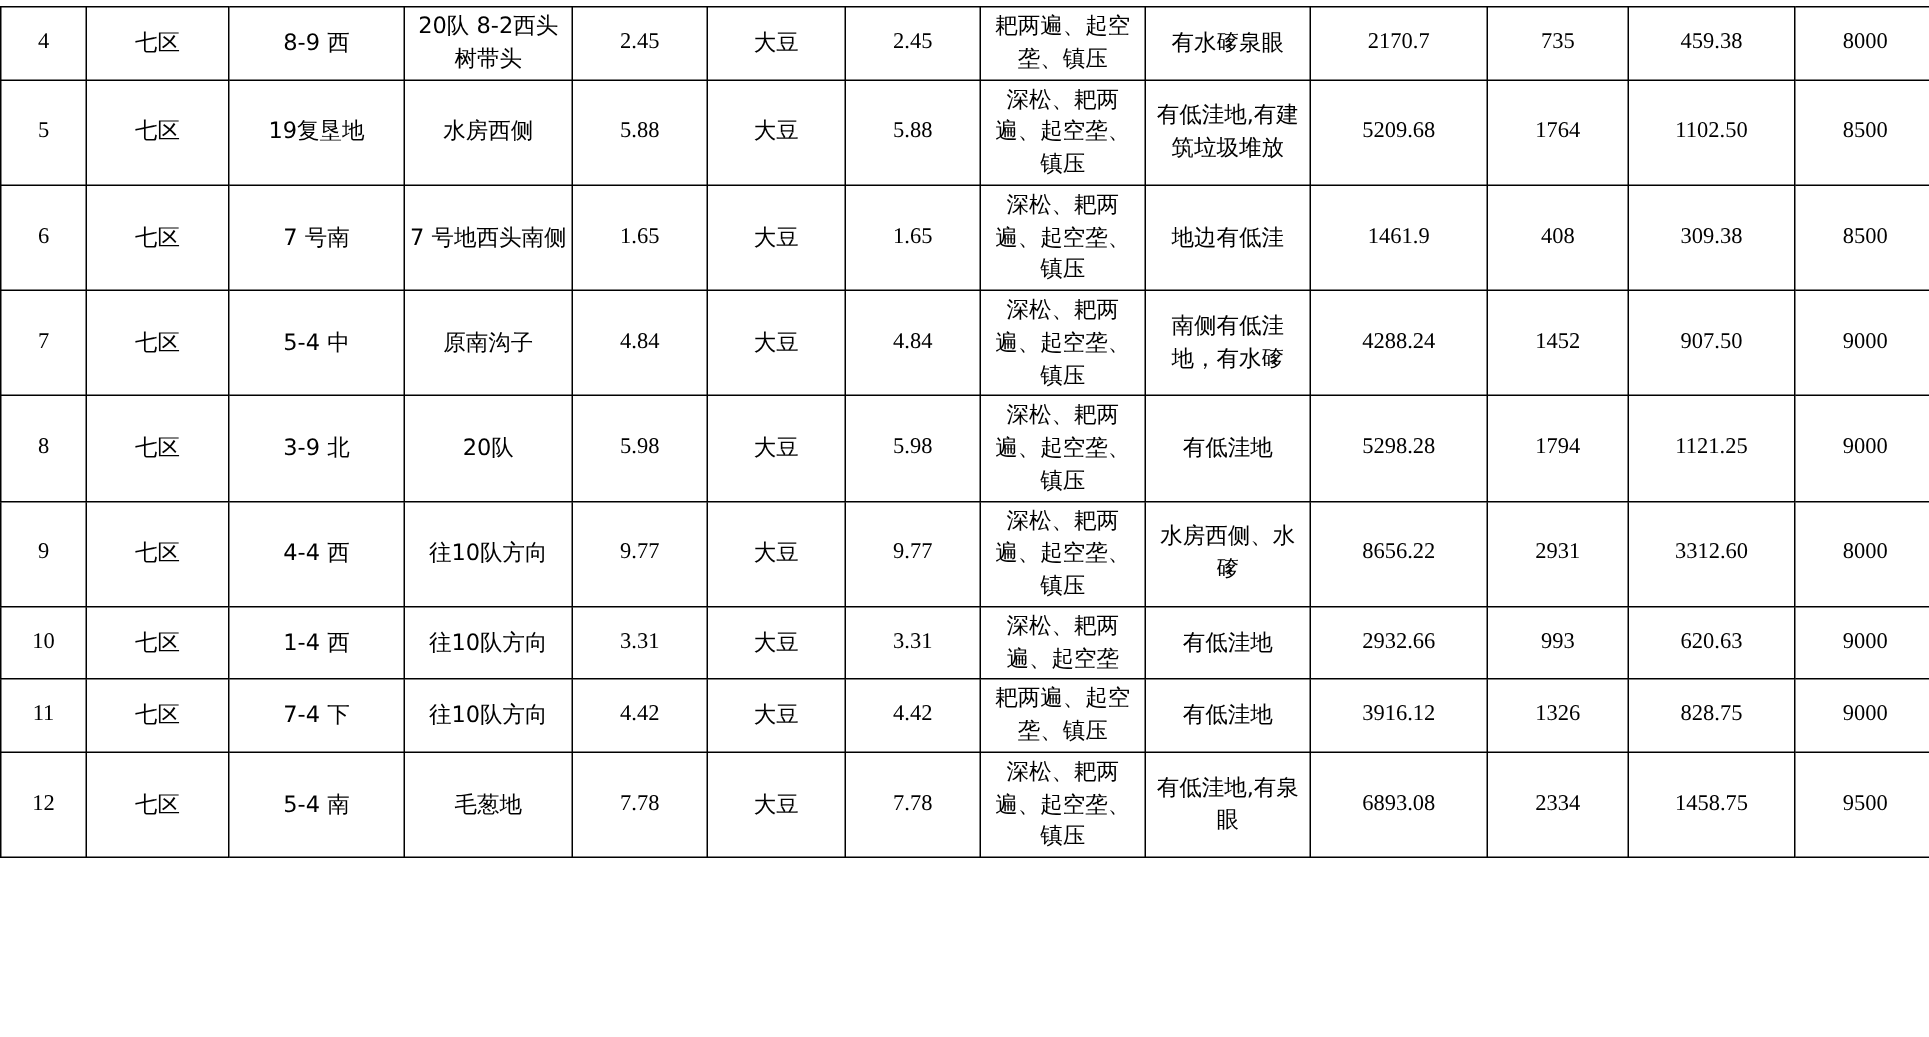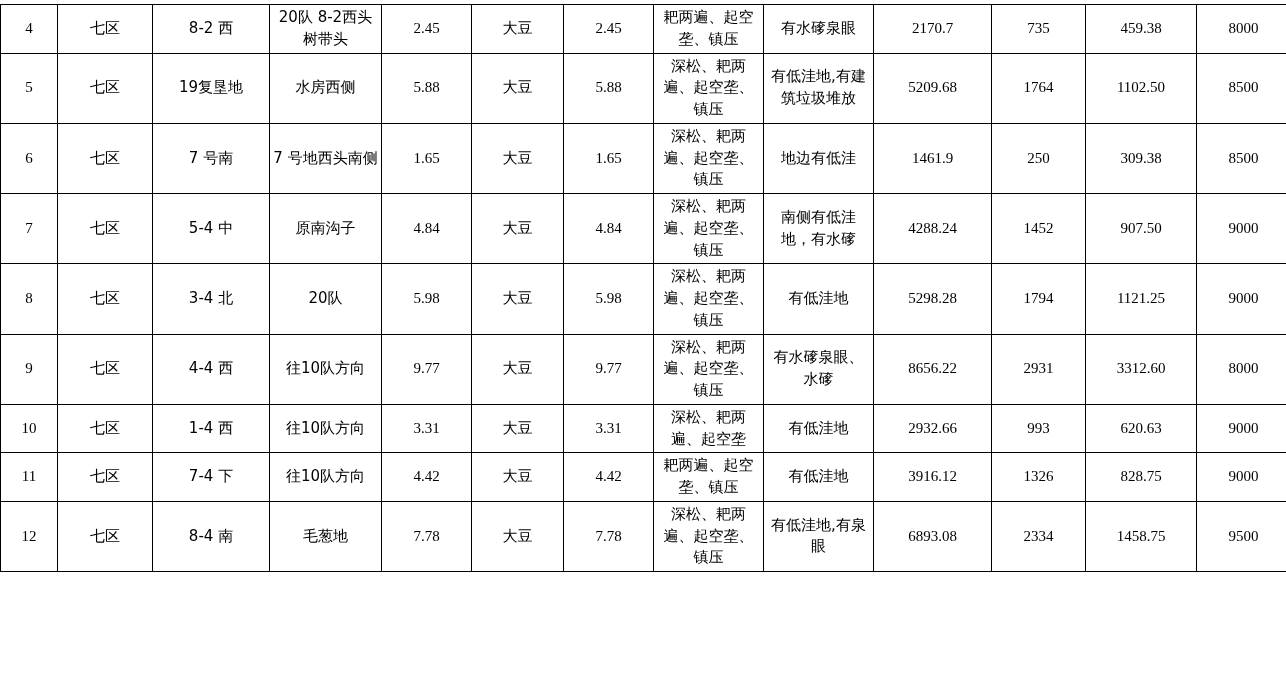--- a/index.html
+++ b/index.html
@@ -84,21 +84,21 @@
         <col class="c9">
         <col class="c10">
         <col class="c11">
         <col class="c12">
     </colgroup>
     <tbody>
 
       <tr>
         <td class="num">4</td>
         <td class="cjk">七区</td>
-        <td class="cjk">8-2 西</td>
+        <td class="cjk">8-9 西</td>
         <td class="cjk">20队 8-2西头树带头</td>
         <td class="num">2.45</td>
         <td class="cjk">大豆</td>
         <td class="num">2.45</td>
         <td class="cjk">耙两遍、起空垄、镇压</td>
         <td class="cjk">有水䃎泉眼</td>
         <td class="num">2170.7</td>
         <td class="num">735</td>
         <td class="num">459.38</td>
         <td class="num">8000</td>
@@ -126,21 +126,21 @@
         <td class="num">6</td>
         <td class="cjk">七区</td>
         <td class="cjk">7 号南</td>
         <td class="cjk">7 号地西头南侧</td>
         <td class="num">1.65</td>
         <td class="cjk">大豆</td>
         <td class="num">1.65</td>
         <td class="cjk">深松、耙两遍、起空垄、镇压</td>
         <td class="cjk">地边有低洼</td>
         <td class="num">1461.9</td>
-        <td class="num">250</td>
+        <td class="num">408</td>
         <td class="num">309.38</td>
         <td class="num">8500</td>
 
       </tr>
 
       <tr>
         <td class="num">7</td>
         <td class="cjk">七区</td>
         <td class="cjk">5-4 中</td>
         <td class="cjk">原南沟子</td>
@@ -152,21 +152,21 @@
         <td class="num">4288.24</td>
         <td class="num">1452</td>
         <td class="num">907.50</td>
         <td class="num">9000</td>
 
       </tr>
 
       <tr>
         <td class="num">8</td>
         <td class="cjk">七区</td>
-        <td class="cjk">3-4 北</td>
+        <td class="cjk">3-9 北</td>
         <td class="cjk">20队</td>
         <td class="num">5.98</td>
         <td class="cjk">大豆</td>
         <td class="num">5.98</td>
         <td class="cjk">深松、耙两遍、起空垄、镇压</td>
         <td class="cjk">有低洼地</td>
         <td class="num">5298.28</td>
         <td class="num">1794</td>
         <td class="num">1121.25</td>
         <td class="num">9000</td>
@@ -175,21 +175,21 @@
 
       <tr>
         <td class="num">9</td>
         <td class="cjk">七区</td>
         <td class="cjk">4-4 西</td>
         <td class="cjk">往10队方向</td>
         <td class="num">9.77</td>
         <td class="cjk">大豆</td>
         <td class="num">9.77</td>
         <td class="cjk">深松、耙两遍、起空垄、镇压</td>
-        <td class="cjk">有水䃎泉眼、水䃎</td>
+        <td class="cjk">水房西侧、水䃎</td>
         <td class="num">8656.22</td>
         <td class="num">2931</td>
         <td class="num">3312.60</td>
         <td class="num">8000</td>
 
       </tr>
 
       <tr>
         <td class="num">10</td>
         <td class="cjk">七区</td>
@@ -220,21 +220,21 @@
         <td class="num">3916.12</td>
         <td class="num">1326</td>
         <td class="num">828.75</td>
         <td class="num">9000</td>
 
       </tr>
 
       <tr>
         <td class="num">12</td>
         <td class="cjk">七区</td>
-        <td class="cjk">8-4 南</td>
+        <td class="cjk">5-4 南</td>
         <td class="cjk">毛葱地</td>
         <td class="num">7.78</td>
         <td class="cjk">大豆</td>
         <td class="num">7.78</td>
         <td class="cjk">深松、耙两遍、起空垄、镇压</td>
         <td class="cjk">有低洼地,有泉眼</td>
         <td class="num">6893.08</td>
         <td class="num">2334</td>
         <td class="num">1458.75</td>
         <td class="num">9500</td>

